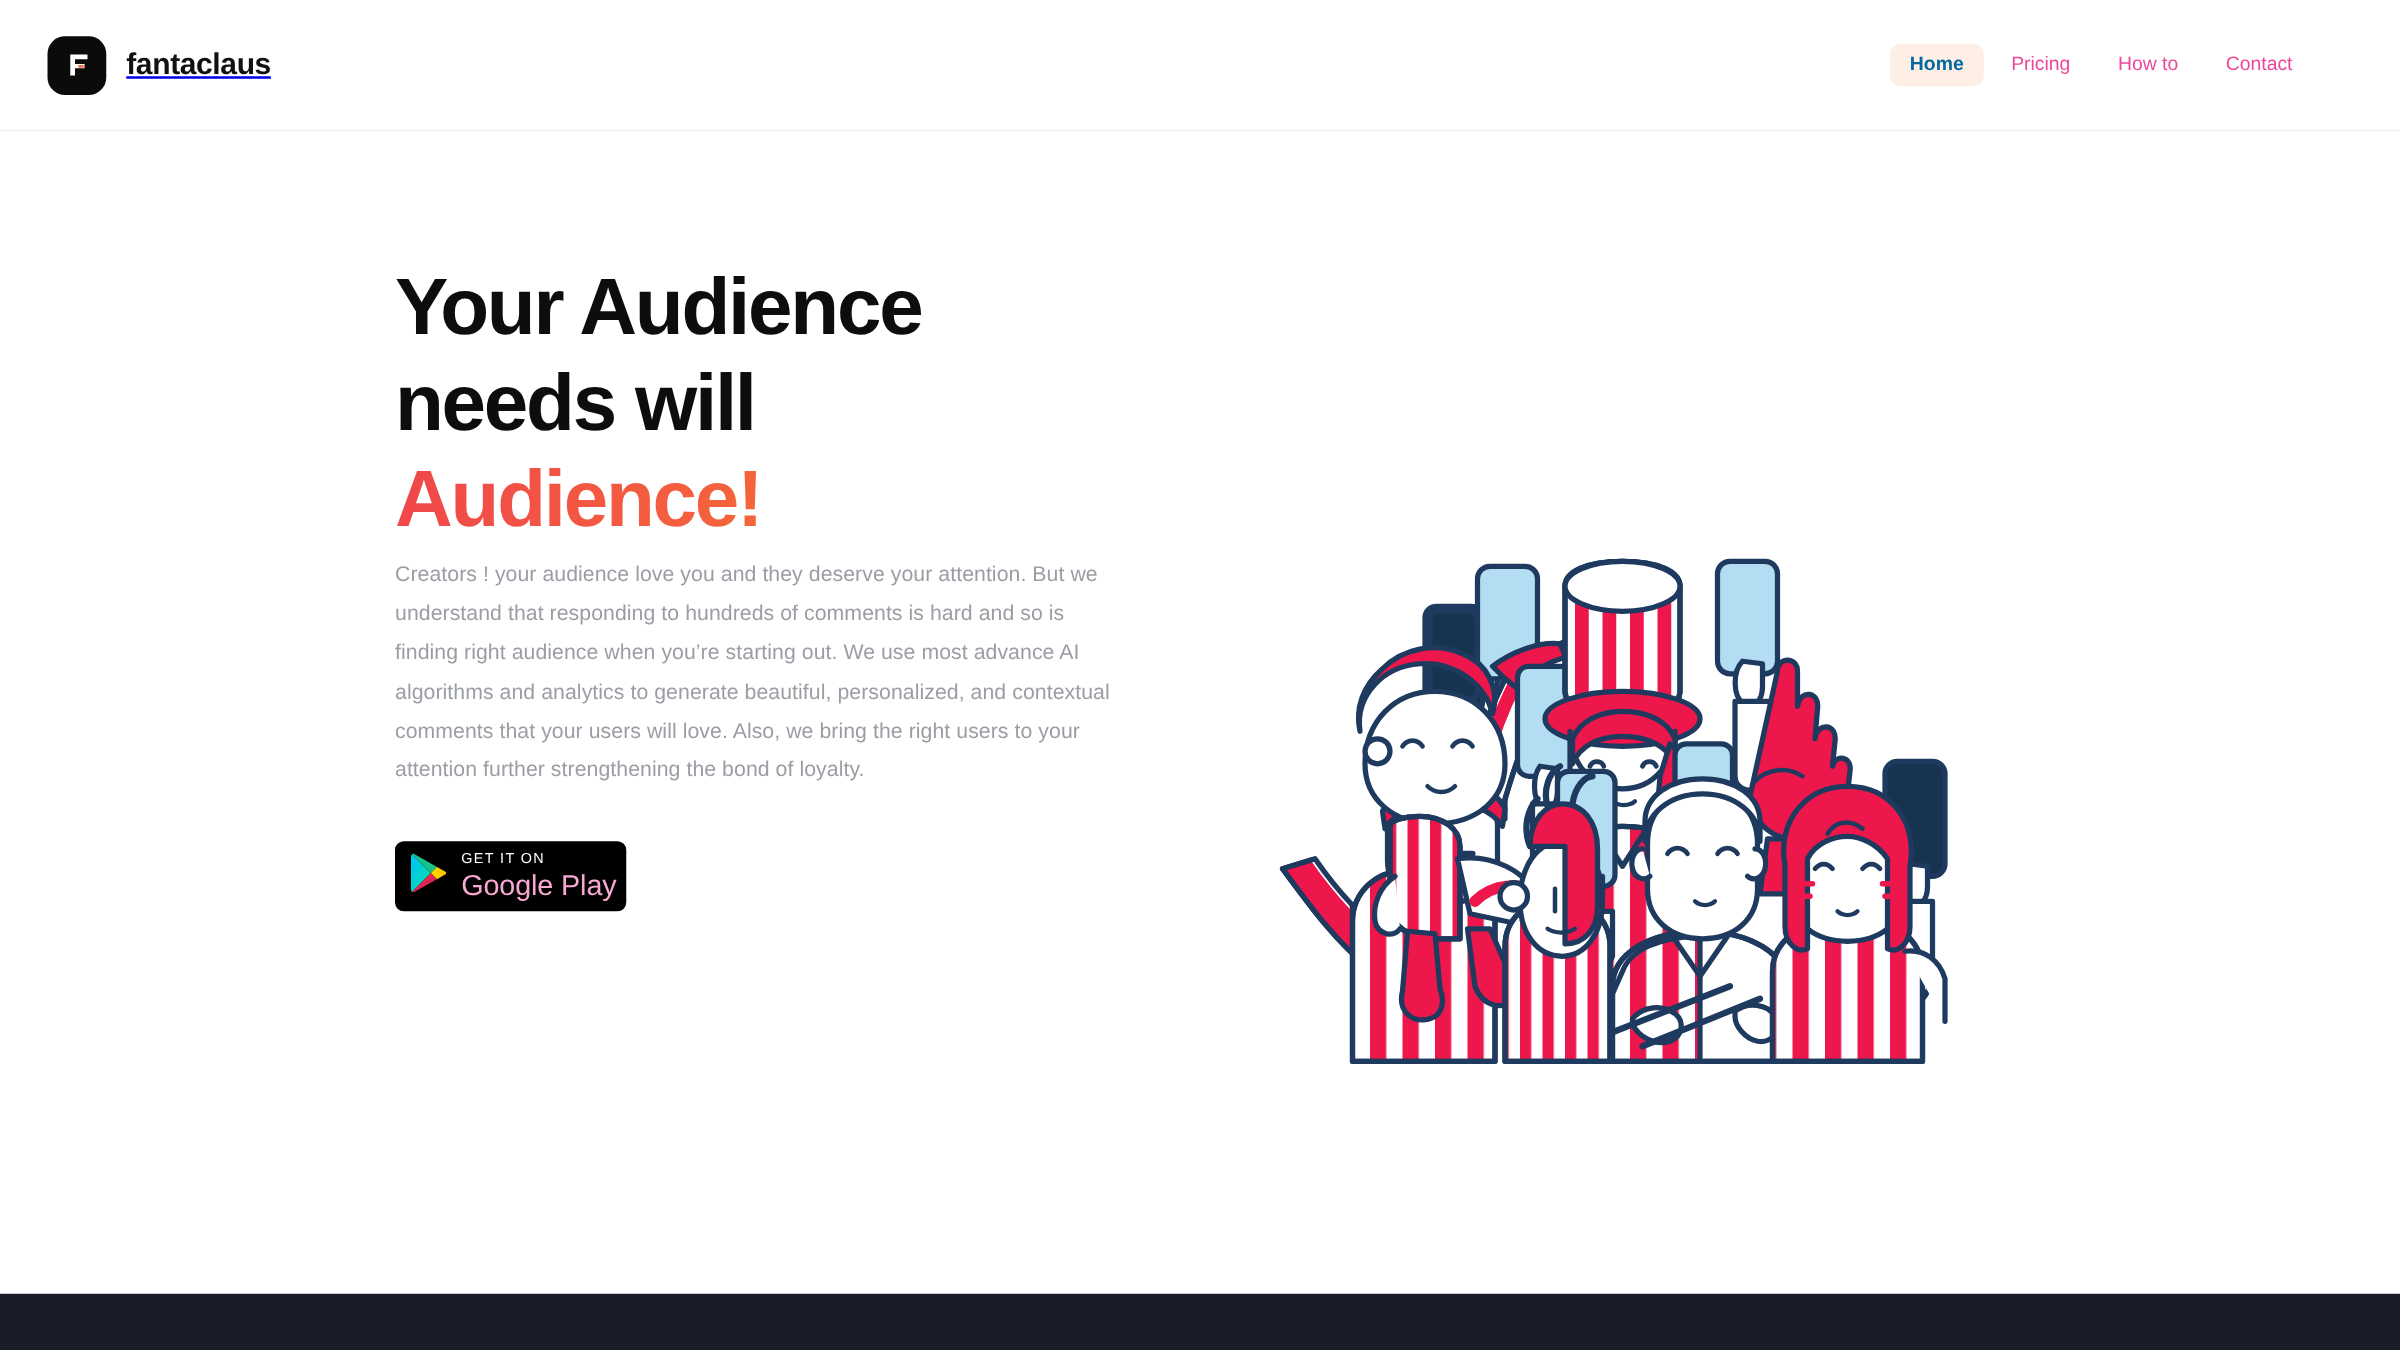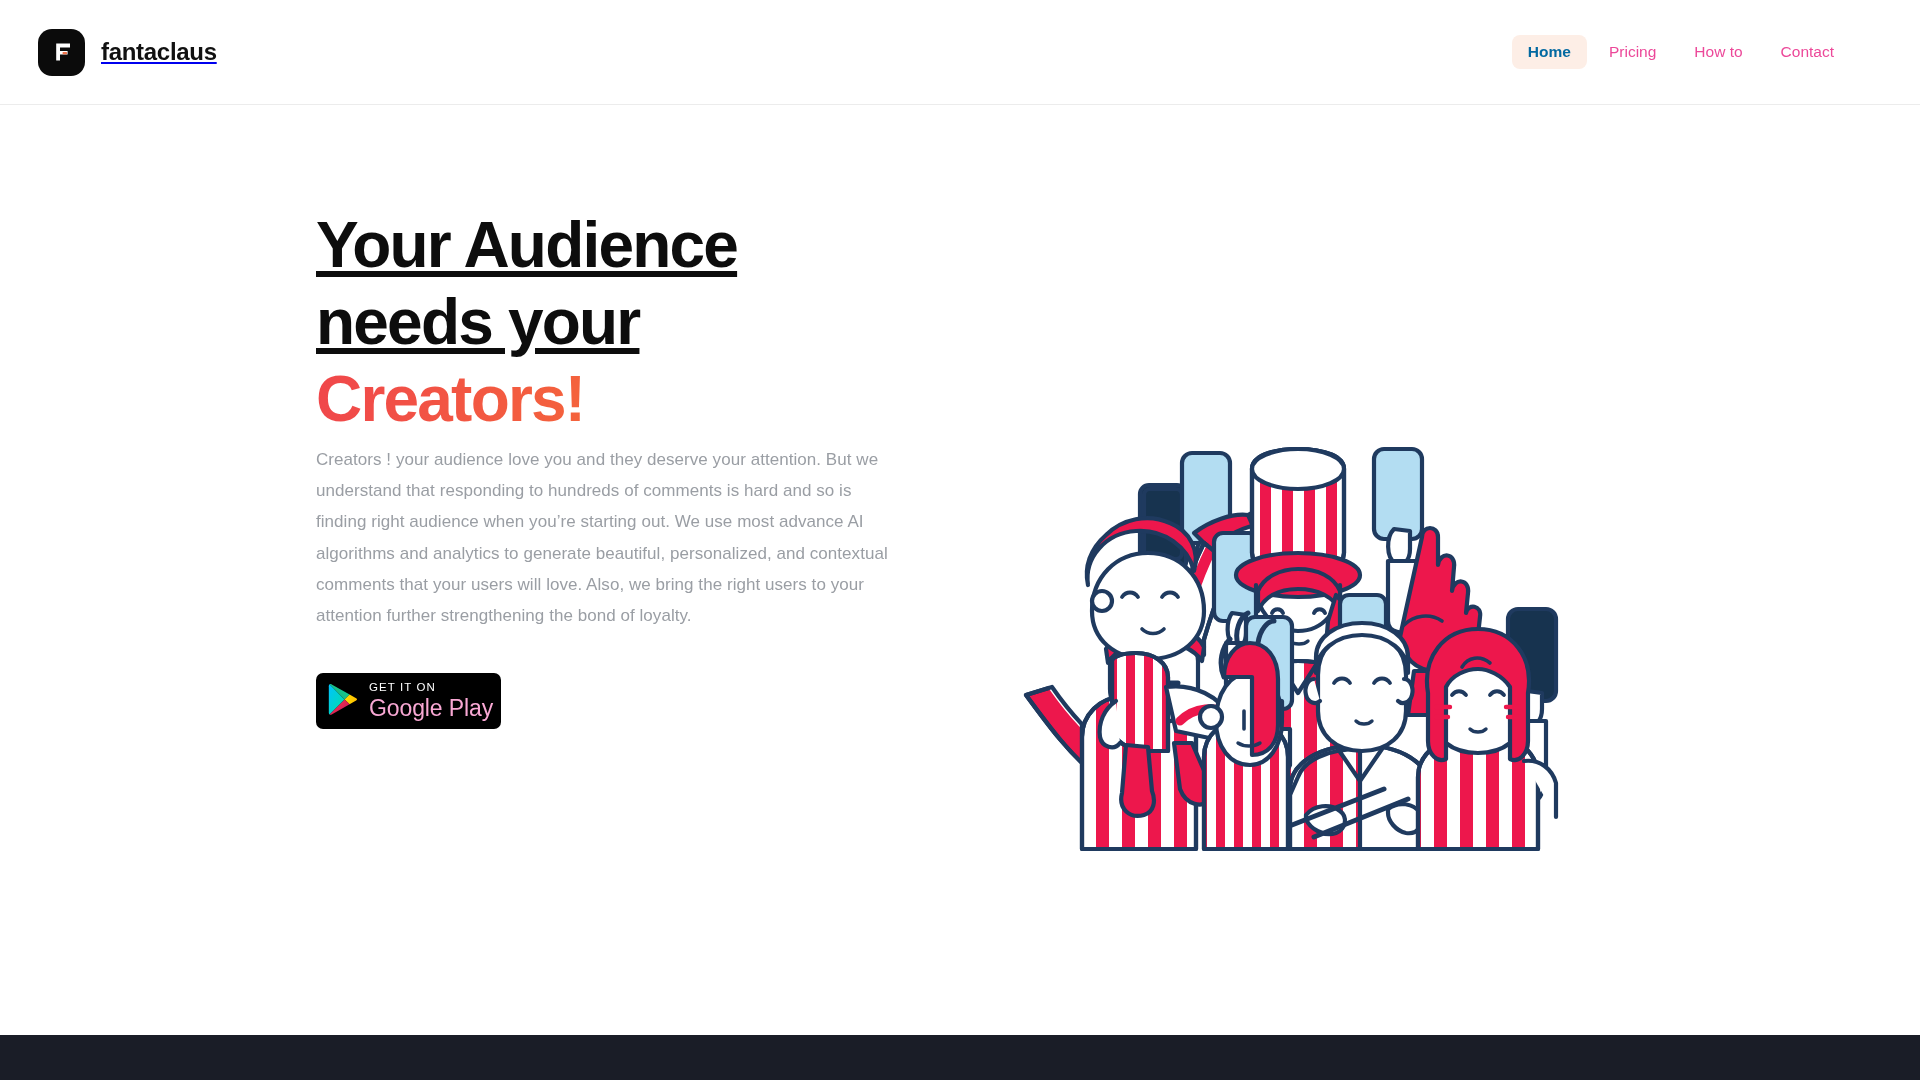--- a/index.html
+++ b/index.html
@@ -99,21 +99,21 @@
   }
 
   .hero-title {
     font-size: 64px;
     font-weight: 700;
     line-height: 1.0;
     letter-spacing: -1.8px;
     color: #0d0d0d;
   }
 
-  .hero-title .line { display: block; margin-bottom: 13px; text-decoration: underline; }
+  .hero-title .line { display: block; margin-bottom: 13px; }
 
   .hero-title .accent {
     background-image: linear-gradient(95deg, #f0474b 0%, #f4613d 42%, #f98424 100%);
     -webkit-background-clip: text;
     background-clip: text;
     color: transparent;
     -webkit-text-fill-color: transparent;
   }
 
   .hero-body {
@@ -209,22 +209,22 @@
   </nav>
 
 </header>
 
 <section class="hero">
 
   <div class="hero-copy">
 
     <h1 class="hero-title">
       <span class="line">Your Audience</span>
-      <span class="line">needs your</span>
-      <span class="line accent">Creators!</span>
+      <span class="line">needs will</span>
+      <span class="line accent">Audience!</span>
     </h1>
 
     <p class="hero-body">Creators ! your audience love you and they deserve your attention. But we understand that responding to hundreds of comments is hard and so is finding right audience when you’re starting out. We use most advance AI algorithms and analytics to generate beautiful, personalized, and contextual comments that your users will love. Also, we bring the right users to your attention further strengthening the bond of loyalty.</p>
 
     <div class="store-badges">
 
       <a class="badge badge-google" href="#">
         <span class="badge-icon">
           <svg width="30" height="33" viewBox="0 0 30 33" aria-hidden="true">
             <defs>

